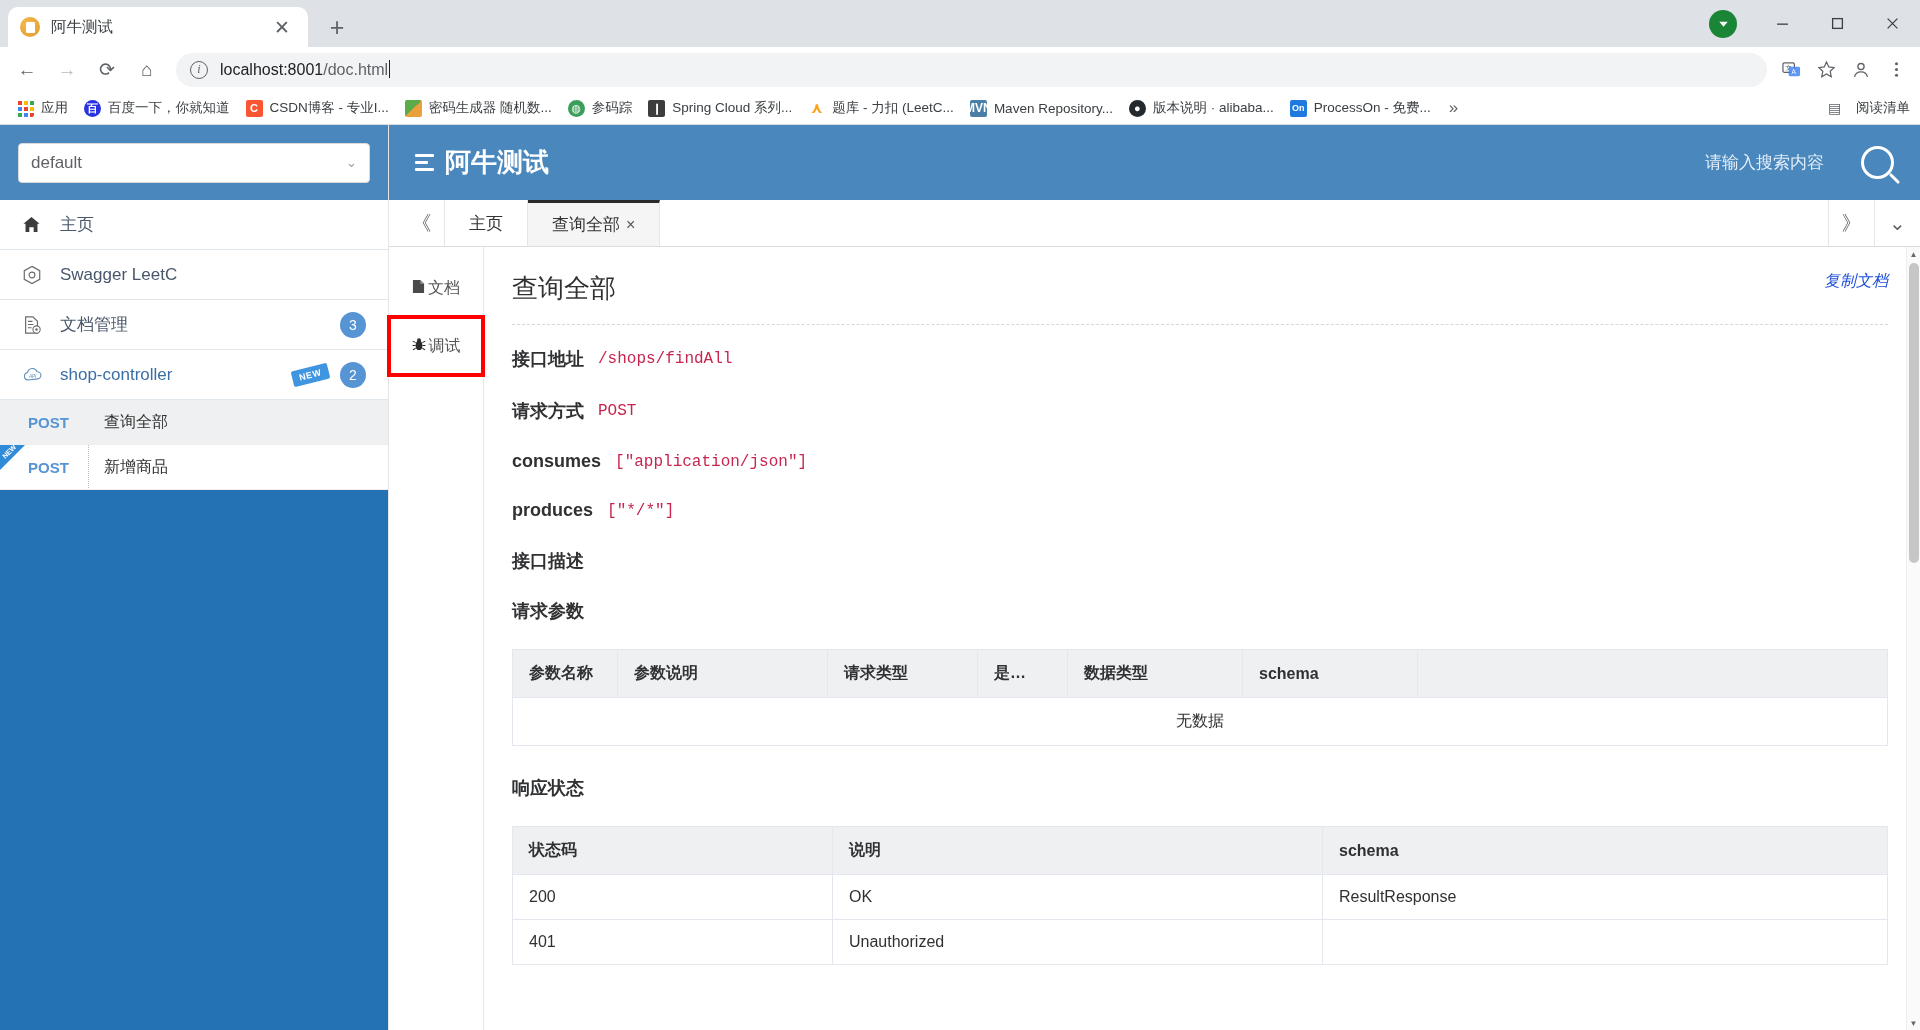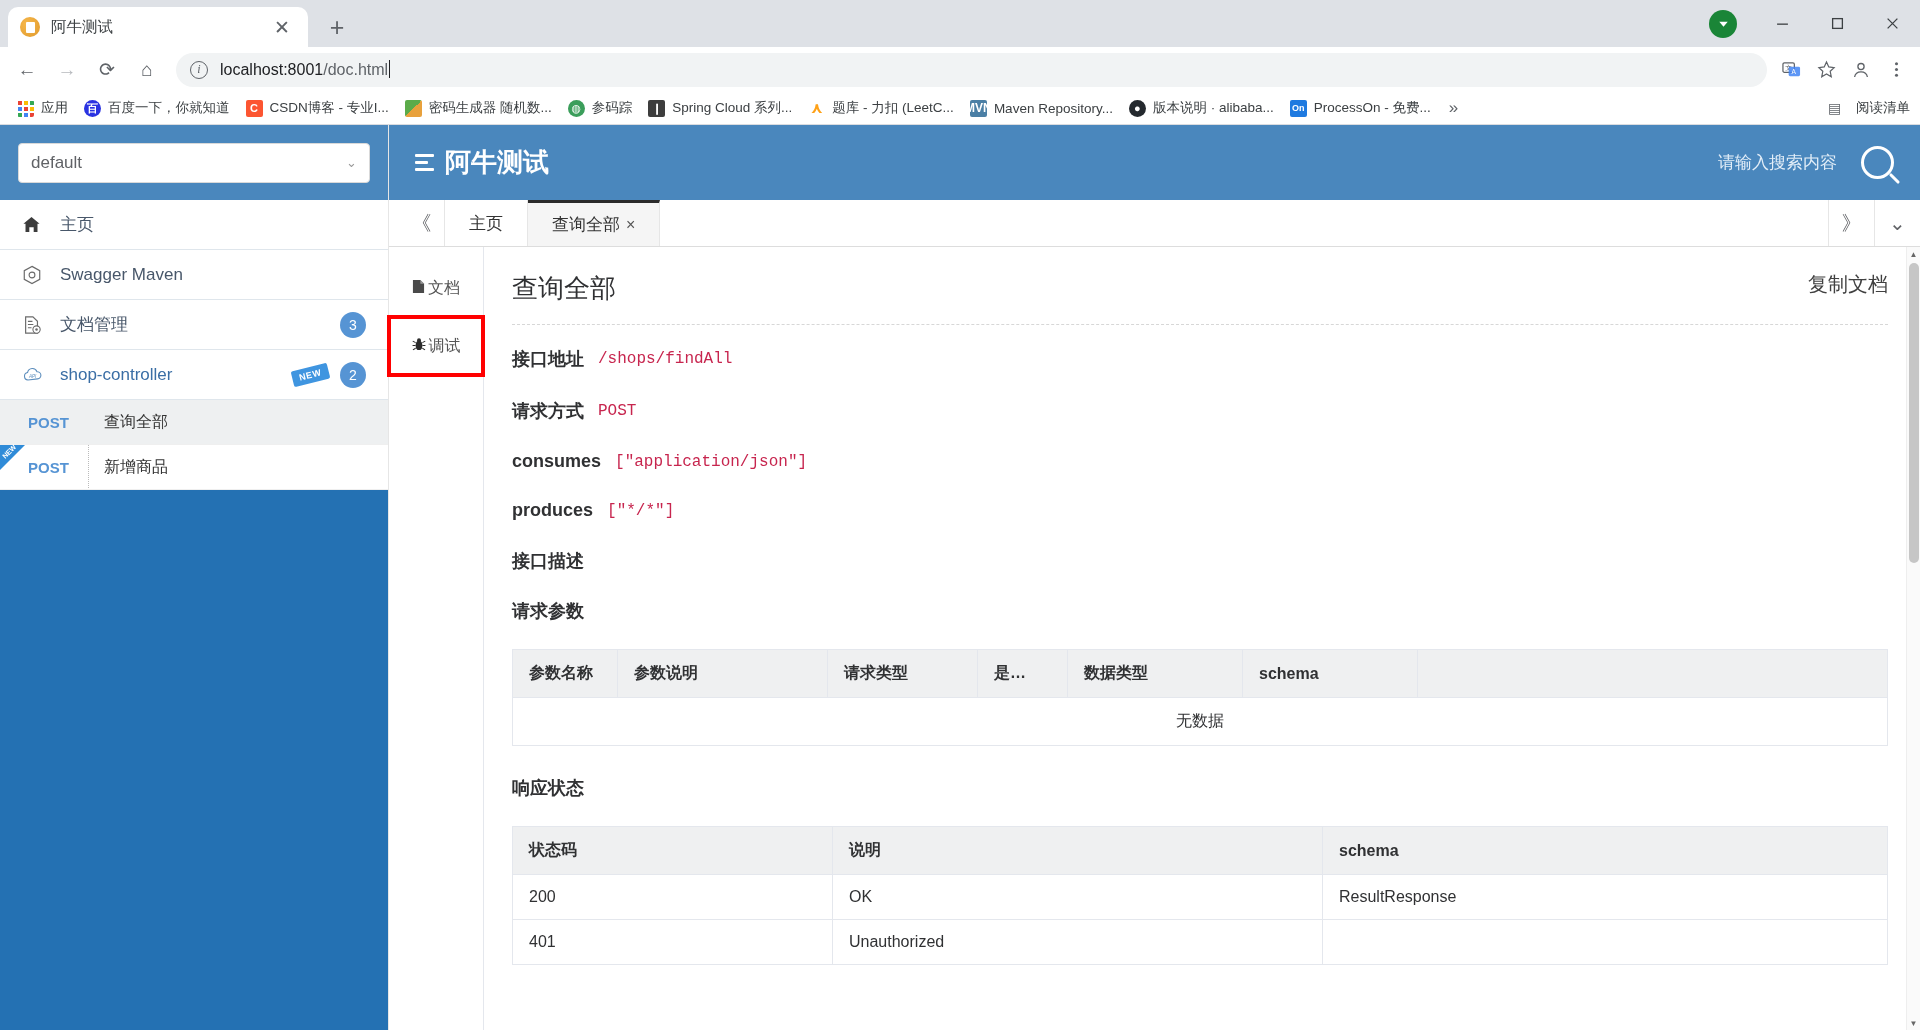--- a/index.html
+++ b/index.html
@@ -161,21 +161,21 @@
   .app-header {
     height: 75px; background: #4a87bd; display: flex; align-items: center;
     padding: 0 26px; color: #fff; flex: none;
   }
   .app-title { font-size: 26px; font-weight: bold; display: flex; align-items: center; gap: 11px; }
   .hamburger { display: flex; flex-direction: column; gap: 4px; }
   .hamburger i { display:block; height: 3px; background: #fff; border-radius: 1px; }
   .hamburger i:nth-child(1){ width: 19px; }
   .hamburger i:nth-child(2){ width: 13px; }
   .hamburger i:nth-child(3){ width: 19px; }
-  .header-right { margin-left: auto; display: flex; align-items: center; gap: 24px; }
+  .header-right { margin-left: auto; display: flex; align-items: center; gap: 37px; }
   .search-ph { font-size: 17px; color: #e3eef8; }
   .search-circle {
     width: 33px; height: 33px; border: 3px solid #fff; border-radius: 50%; position: relative;
   }
   .search-circle::after {
     content:''; position:absolute; width: 3px; height: 13px; background:#fff;
     right: -5px; bottom: -9px; transform: rotate(-45deg); border-radius: 2px;
   }
 
   .tabbar {
@@ -198,21 +198,21 @@
   .vtab {
     height: 58px; display: flex; align-items: center; justify-content: center; gap: 3px;
     font-size: 16px; color: #555; position: relative;
   }
   .vtab.highlight { outline: 4px solid #ff0000; outline-offset: -2px; z-index: 5; background:#fff; }
   .vtab .v-ico { font-size: 15px; }
 
   .doc-body { flex: 1; padding: 24px 32px 0 28px; overflow: hidden; position: relative; min-width: 0; }
   .doc-head { display: flex; align-items: flex-start; }
   .doc-title { font-size: 26px; color: #303133; font-weight: normal; }
-  .copy-link { margin-left: auto; font-size: 20px; color: #404040; }
+  .copy-link { margin-left: auto; font-size: 16px; color: #1d4ed8; font-style: italic; }
   .hr-dash { border-top: 1px dashed #d7d7d7; margin: 18px 0 22px; }
 
   .kv { margin-bottom: 28px; display: flex; align-items: center; }
   .kv .k { font-size: 18px; font-weight: bold; color: #303133; }
   .kv .v { margin-left: 14px; font-family: "Liberation Mono", "DejaVu Sans Mono", monospace;
            font-size: 16px; color: #c7254e; }
   .sec-title { font-size: 18px; font-weight: bold; color: #303133; margin-bottom: 26px; }
 
   table.grid { width: 100%; border-collapse: collapse; font-size: 16px; }
   table.grid th {
@@ -386,21 +386,21 @@
         <span class="mi-label">主页</span>
       </div>
 
       <div class="menu-item">
         <span class="mi-ico">
           <svg width="20" height="20" viewBox="0 0 22 22">
               <path d="M11 1.5 19.5 6.2v9.6L11 20.5 2.5 15.8V6.2z" fill="none" stroke="#6b6b6b" stroke-width="1.3"></path>
               <circle cx="11" cy="11" r="3.2" fill="none" stroke="#6b6b6b" stroke-width="1.2"></circle>
             </svg>
         </span>
-        <span class="mi-label">Swagger Maven</span>
+        <span class="mi-label">Swagger LeetC</span>
       </div>
 
       <div class="menu-item">
         <span class="mi-ico">
           <svg width="20" height="20" viewBox="0 0 22 22">
               <path d="M4 2h8l5 5v13H4z" fill="none" stroke="#6b6b6b" stroke-width="1.3"></path>
               <path d="M6.5 7h5M6.5 10.5h6M6.5 14h4" stroke="#6b6b6b" stroke-width="1.2"></path>
               <circle cx="16" cy="16" r="4" fill="#fff" stroke="#6b6b6b" stroke-width="1.2"></circle>
               <circle cx="16" cy="16" r="1.4" fill="#6b6b6b"></circle>
             </svg>

